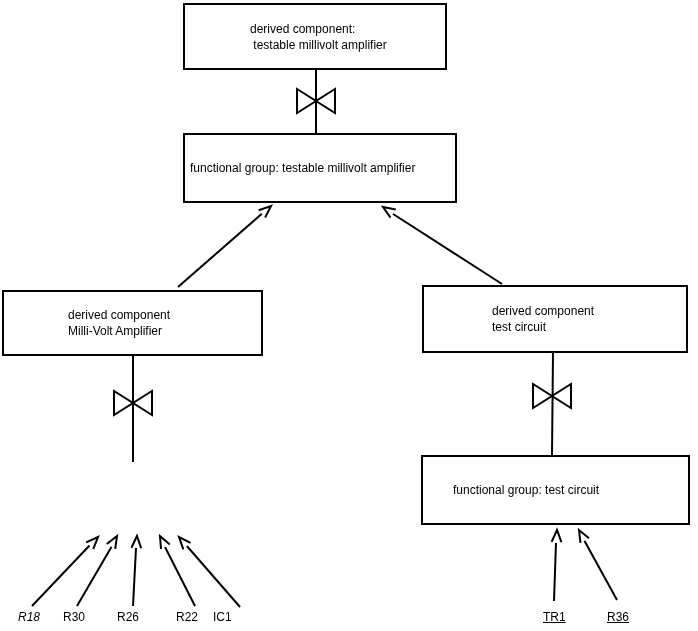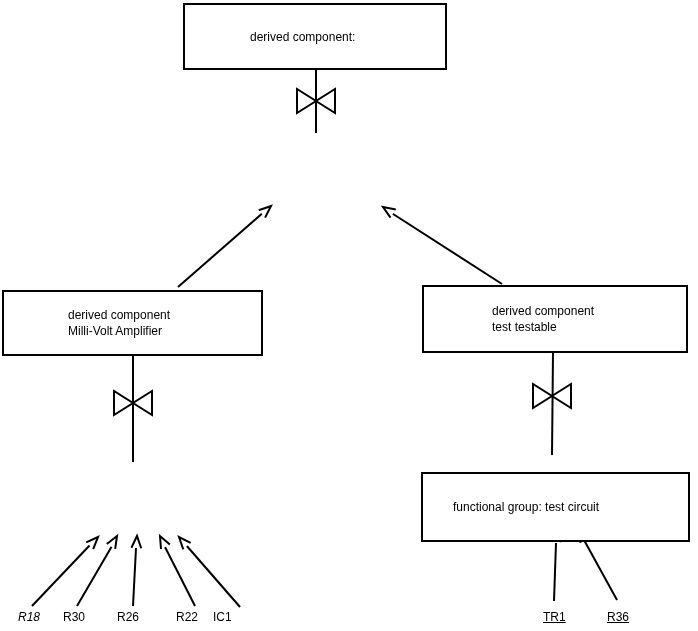--- a/index.html
+++ b/index.html
@@ -24,21 +24,21 @@
     align-items:flex-start;
     font-size:12px;
     line-height:16px;
     white-space:pre;
   }
   #node-top-derived      {left:183px; top:3px;   width:264px; height:67px; padding-left:65px;}
   #node-top-functional   {left:183px; top:133px; width:274px; height:70px; padding-left:5px;}
   #node-left-derived     {left:2px;   top:290px; width:261px; height:66px; padding-left:64px;}
   #node-left-functional  {left:2px;   top:462px; width:276px; height:70px; padding-left:33px;}
   #node-right-derived    {left:422px; top:285px; width:266px; height:68px; padding-left:68px;}
-  #node-right-functional {left:421px; top:455px; width:269px; height:70px; padding-left:30px;margin-top:17px;}
+  #node-right-functional {left:421px; top:455px; width:269px; height:70px; padding-left:30px;}
   .leaf{
     position:absolute;
     font-size:12px;
     line-height:14px;
     top:610px;
     white-space:pre;
   }
   #leaf-r18{left:18px;font-style:italic;}
   #leaf-r30{left:63px;}
   #leaf-r26{left:117px;}
@@ -105,32 +105,36 @@
       <path fill="#ffffff" d="M551.6,541.8 L557,530 L561.4,542.2"></path>
     </g>
     <g>
       <line x1="617" y1="600" x2="584" y2="540"></line>
       <path fill="#ffffff" d="M580.5,542.9 L579,530 L589.0,538.3"></path>
     </g>
   </svg>
 
   <div class="node" id="node-top-derived">
     <span>derived component:</span>
+    <span> testable millivolt amplifier</span>
   </div>
 
+  <div class="node" id="node-top-functional">
+    <span>functional group: testable millivolt amplifier</span>
+  </div>
 
   <div class="node" id="node-left-derived">
     <span>derived component</span>
     <span>Milli-Volt Amplifier</span>
   </div>
 
 
   <div class="node" id="node-right-derived">
     <span>derived component</span>
-    <span>test testable</span>
+    <span>test circuit</span>
   </div>
 
   <div class="node" id="node-right-functional">
     <span>functional group: test circuit</span>
   </div>
 
   <span class="leaf" id="leaf-r18">R18</span>
   <span class="leaf" id="leaf-r30">R30</span>
   <span class="leaf" id="leaf-r26">R26</span>
   <span class="leaf" id="leaf-r22">R22</span>

